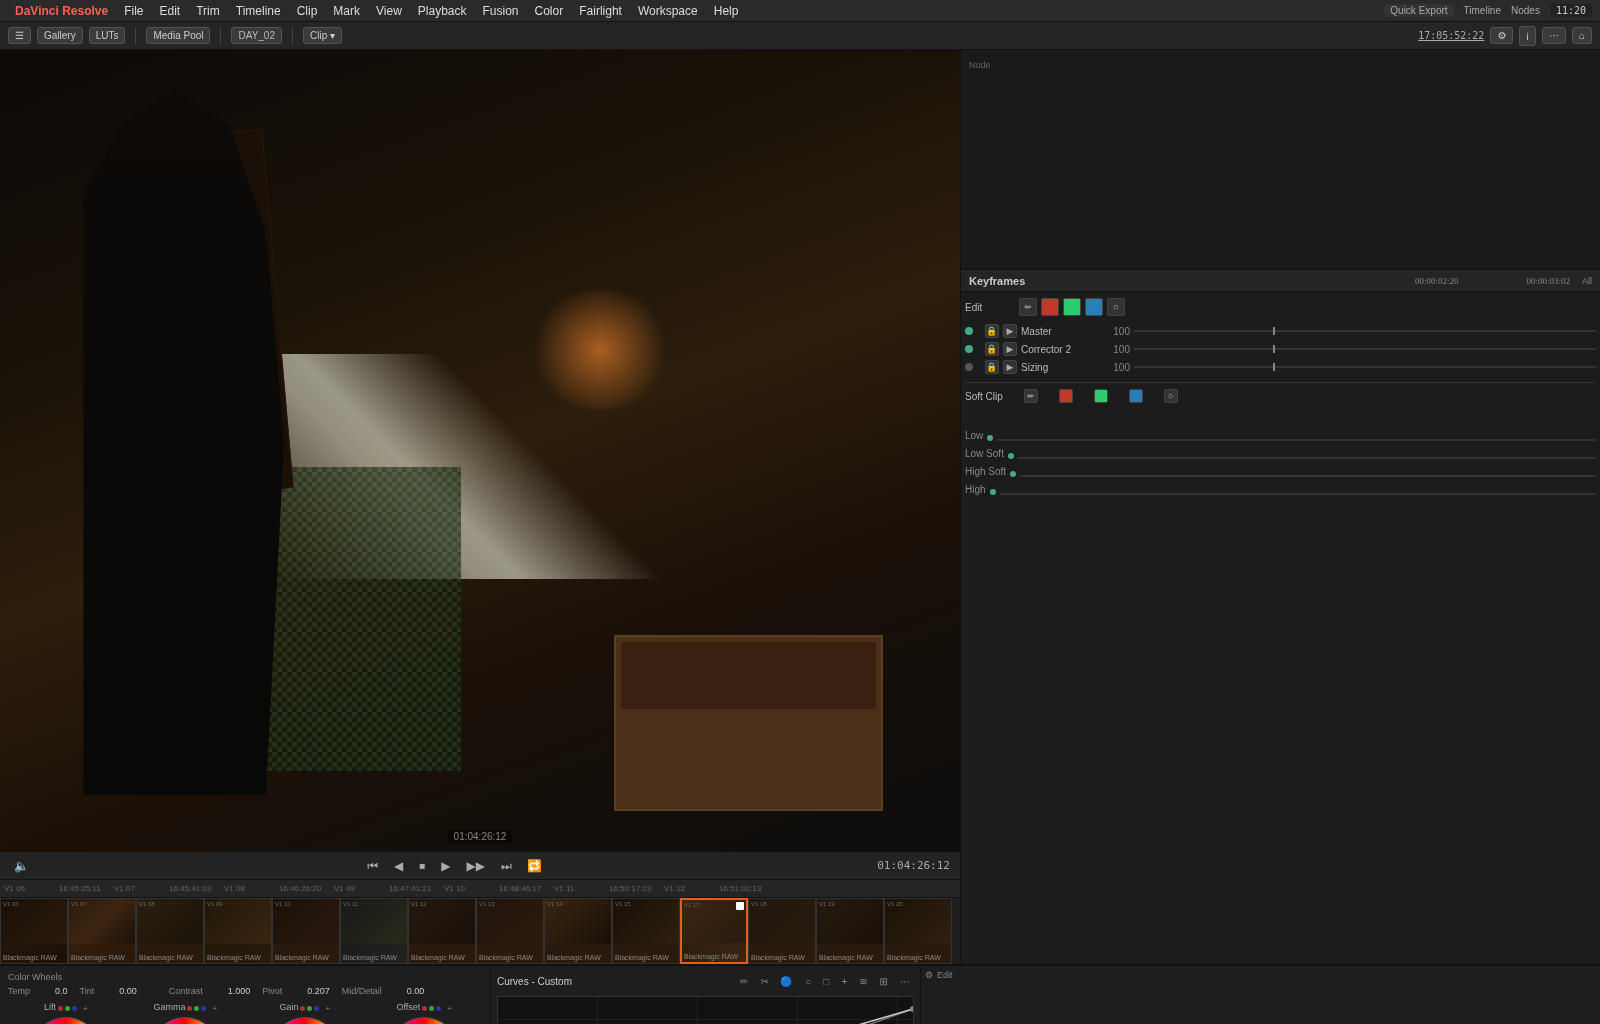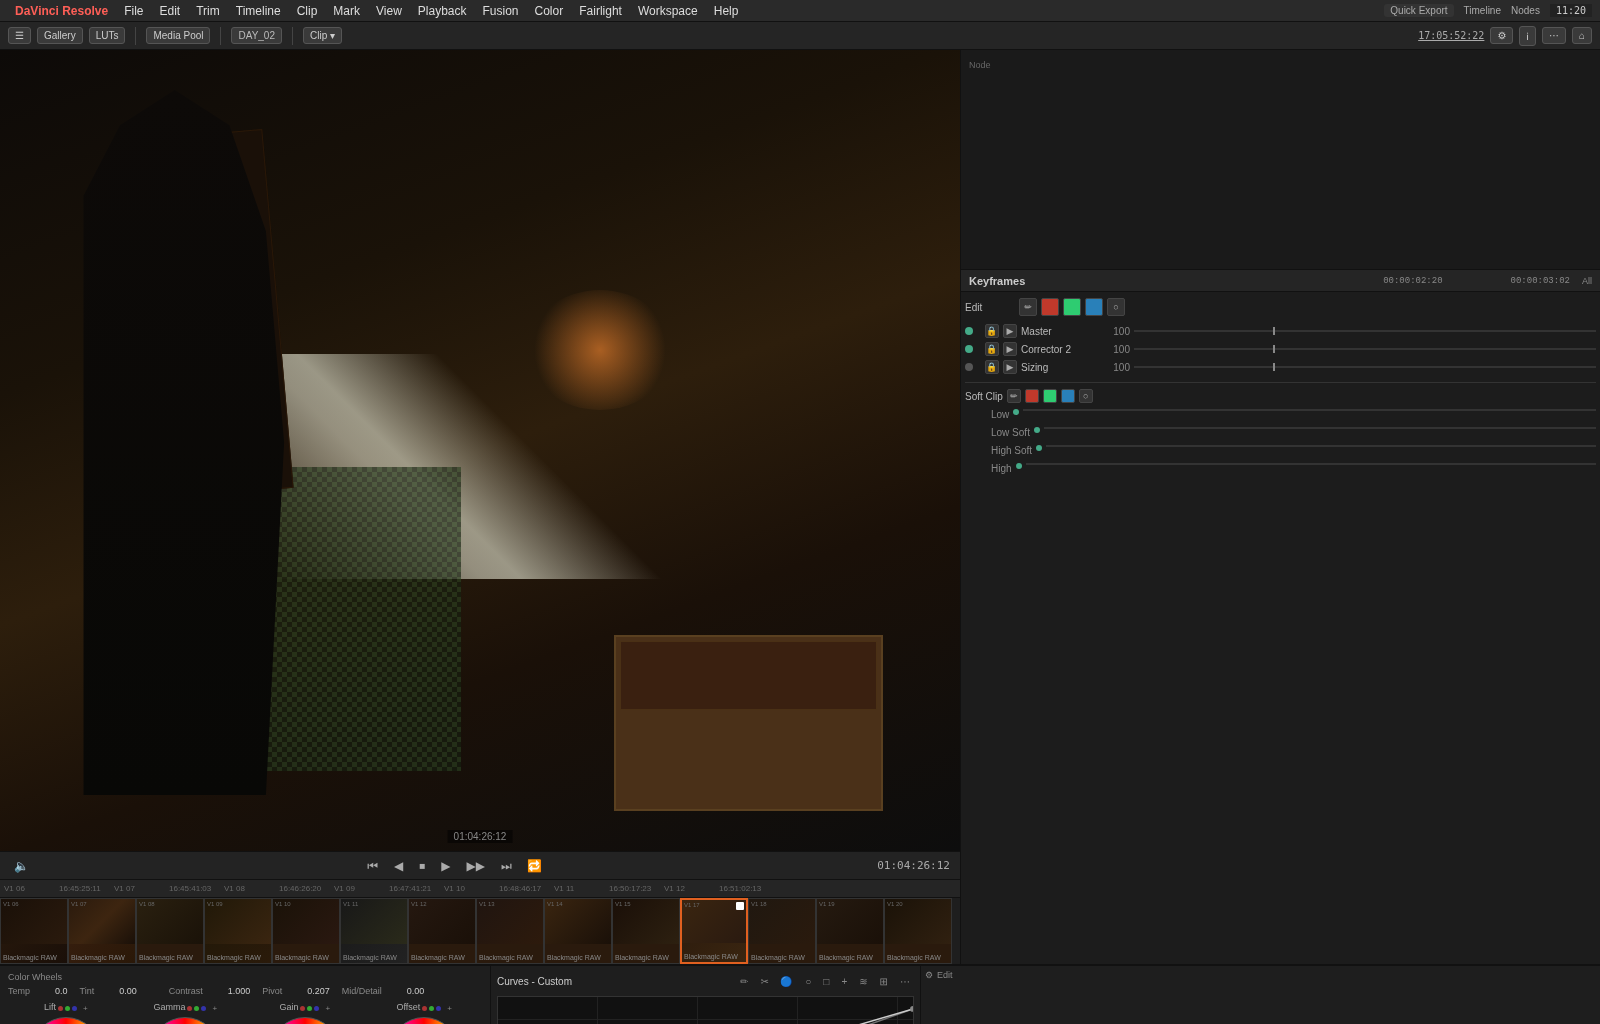--- a/index.html
+++ b/index.html
@@ -374,25 +374,24 @@
         repeating-linear-gradient(90deg, transparent, transparent 99px, #222 99px, #222 100px);
     }
     .curves-svg {
       position: absolute;
       inset: 0;
       width: 100%;
       height: 100%;
     }
     .soft-clip-row {
       display: flex;
-      align-items: flex-start;
+      align-items: flex-end;
       gap: 4px;
       height: 18px;
       font-size: 10px;
-      margin-left: 26px;
     }
     .sc-label { color: #888; }
     .sc-dot { width: 6px; height: 6px; border-radius: 50%; }
     .sc-dot.g { background: #4a8; }
     .sc-slider {
       flex: 1;
       height: 2px;
       background: #333;
       position: relative;
     }
@@ -409,21 +408,21 @@
       justify-content: center;
       cursor: pointer;
     }
     .ec-btn.red { background: #c0392b; color: white; }
     .ec-btn.green { background: #2ecc71; color: #111; }
     .ec-btn.blue { background: #2980b9; color: white; }
 
     .kf-header-time {
       font-size: 9px;
       color: #888;
-      font-family: Liberation Mono, monospace;
+      font-family: Liberation Serif, serif;
     }
   </style>
 </head>
 <body>
 
 <div id="menu-bar">
   <span class="menu-item app-name">DaVinci Resolve</span>
   <span class="menu-item">File</span>
   <span class="menu-item">Edit</span>
   <span class="menu-item">Trim</span>
@@ -674,21 +673,21 @@
           <div class="ec-btn" style="width:14px;height:14px;">▶</div>
           <span class="kf-track-label">Sizing</span>
           <span class="kf-value">100</span>
           <div class="kf-bar">
             <div class="kf-marker" style="left:30%;"></div>
           </div>
         </div>
 
         <div style="border-top:1px solid #333;margin:6px 0;"></div>
 
-        <div style="display:flex;align-items:center;gap:4px;margin-bottom:6px;">
+        <div style="display:flex;align-items:center;gap:21px;margin-bottom:20px;">
           <span style="font-size:10px;color:#bbb;">Soft Clip</span>
           <div class="ec-btn" style="width:14px;height:14px;">✏</div>
           <div class="ec-btn red" style="width:14px;height:14px;"></div>
           <div class="ec-btn green" style="width:14px;height:14px;"></div>
           <div class="ec-btn blue" style="width:14px;height:14px;"></div>
           <div class="ec-btn" style="width:14px;height:14px;">○</div>
         </div>
 
         <div class="soft-clip-row">
           <span class="sc-label">Low</span>

